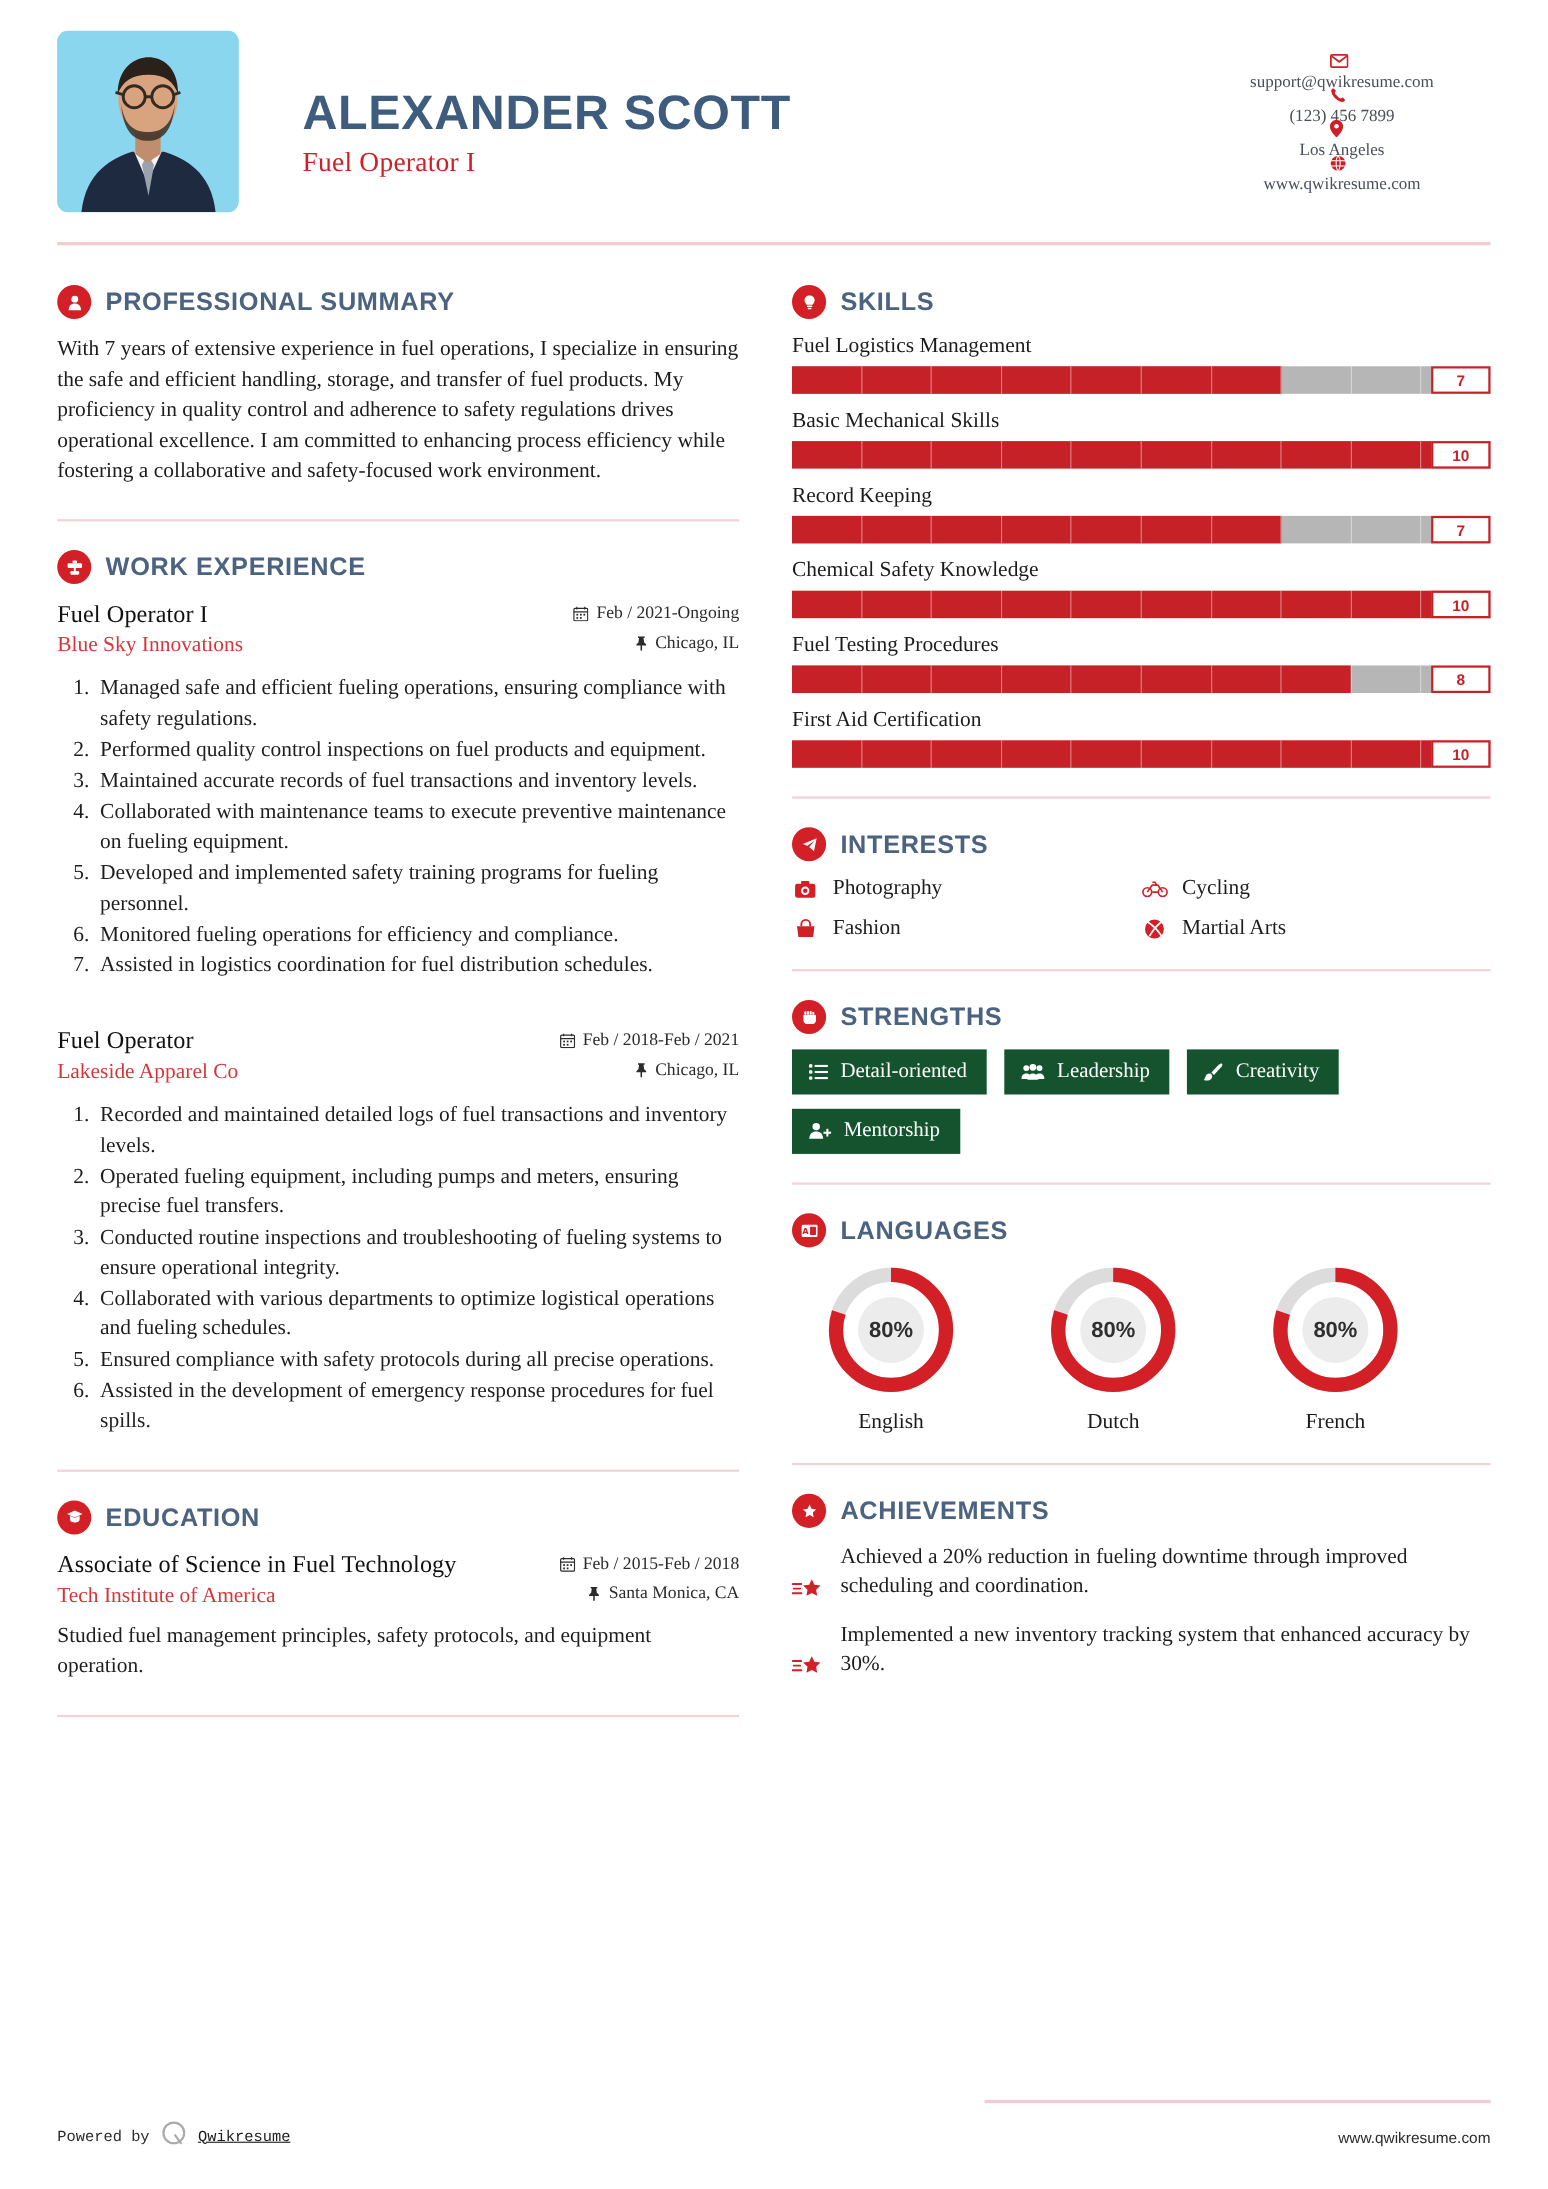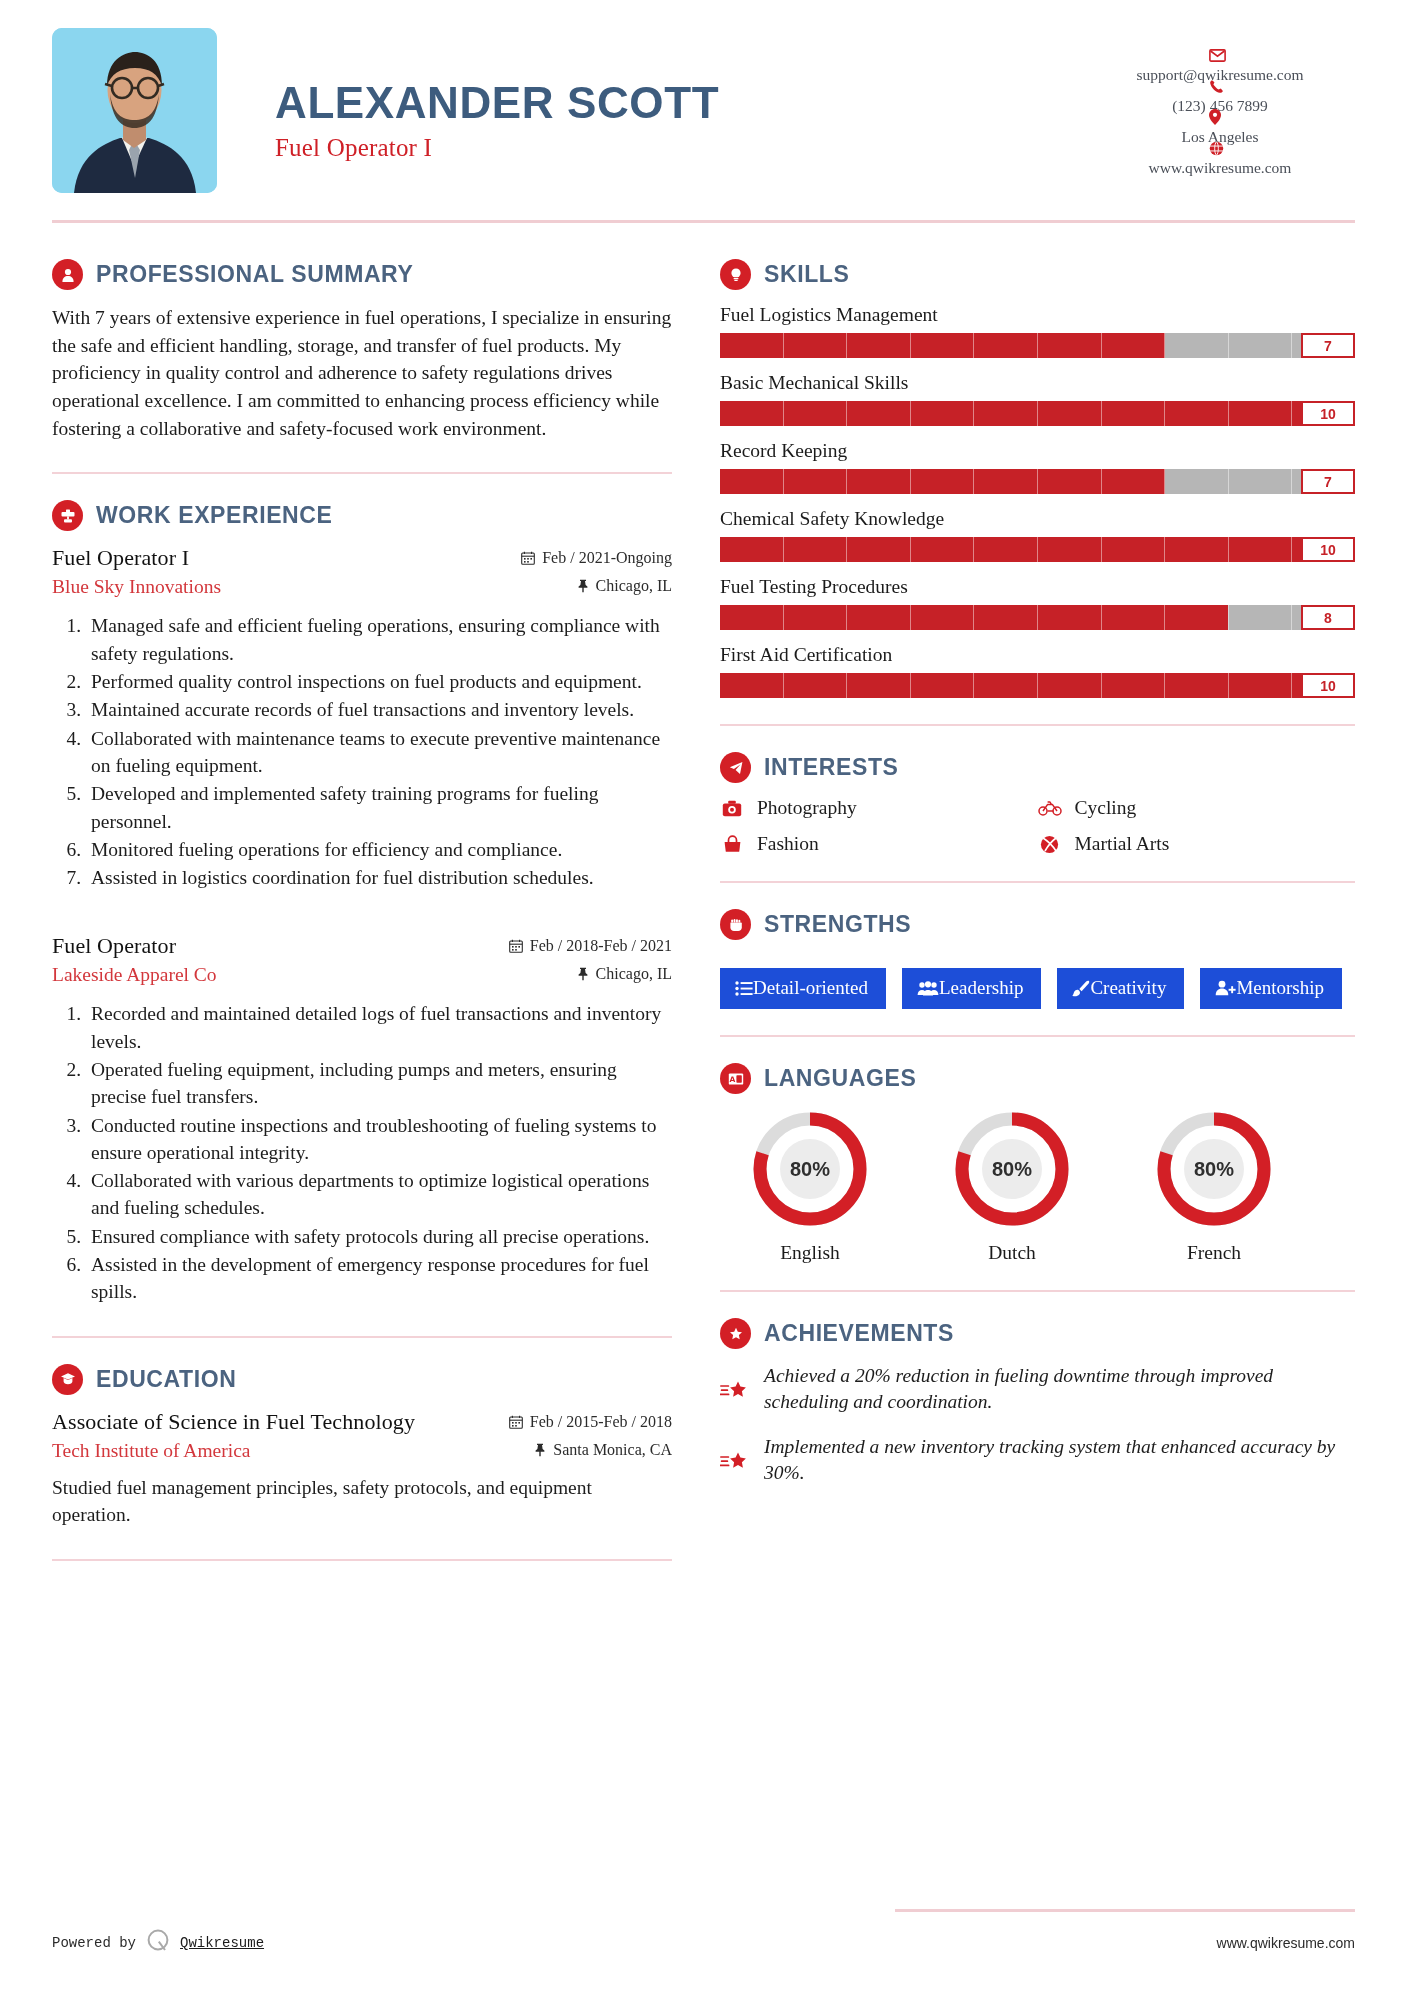--- a/index.html
+++ b/index.html
@@ -229,27 +229,27 @@
   .interest-ico { color: #d31f26; display: inline-flex; width: 24px; justify-content: center; }
   .interest-ico svg { display: block; }
 
   
   .strengths-wrap {
     display: flex;
     flex-wrap: wrap;
     gap: 13px 16px;
   }
   .strength-chip {
-    background: #1d4ed8;
+    background: #14532d;
     color: #fff;
     padding: 9px 18px 10px 15px;
     display: inline-flex;
     align-items: center;
+    gap: 11px;
     font-size: 19px;
-    margin-top: 14px;
   }
   .strength-chip svg { display: block; }
 
   
   .lang-row {
     display: flex;
     justify-content: flex-start;
     gap: 22px;
     align-items: center;
   }
@@ -271,22 +271,21 @@
     margin-top: 12px;
     font-size: 19.5px;
     color: #1b1b1b;
   }
 
   
   .ach {
     display: flex;
     gap: 14px;
     margin-bottom: 18px;
-    align-items: center;
-    font-style: italic;
+    align-items: flex-end;
   }
   .ach-ico { flex: 0 0 30px; color: #d31f26; padding-top: 4px; }
   .ach-ico svg { display: block; }
   .ach-text { font-size: 19.5px; line-height: 1.35; }
 
   
   .footer {
     position: absolute;
     left: 52px; right: 52px;
     bottom: 32px;

